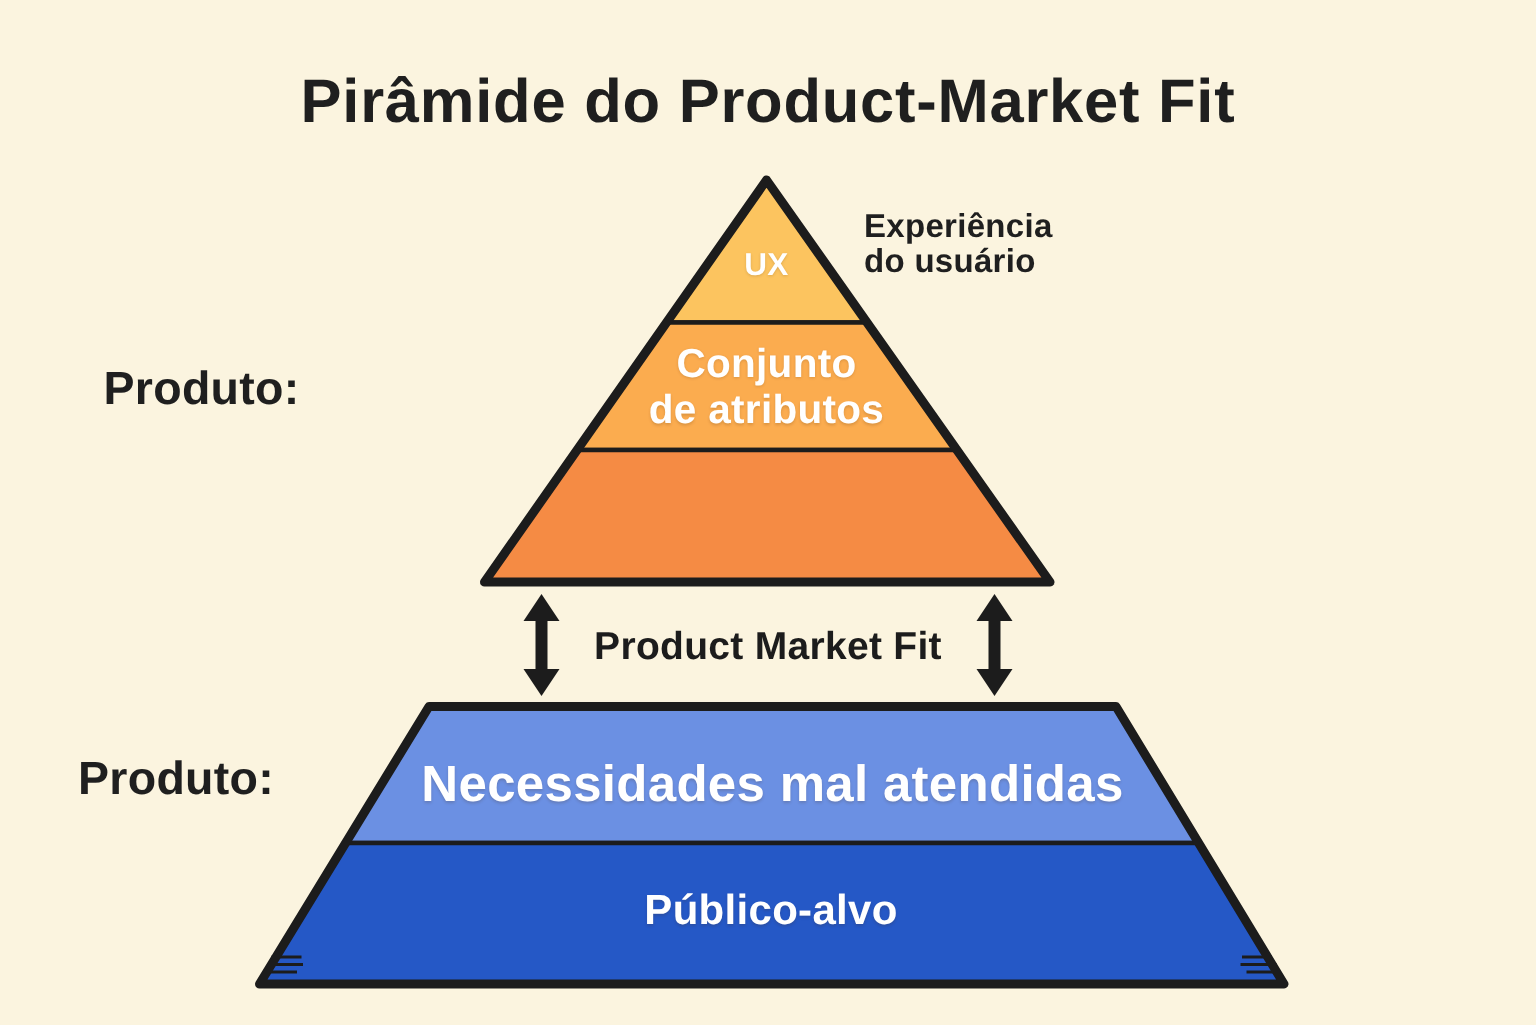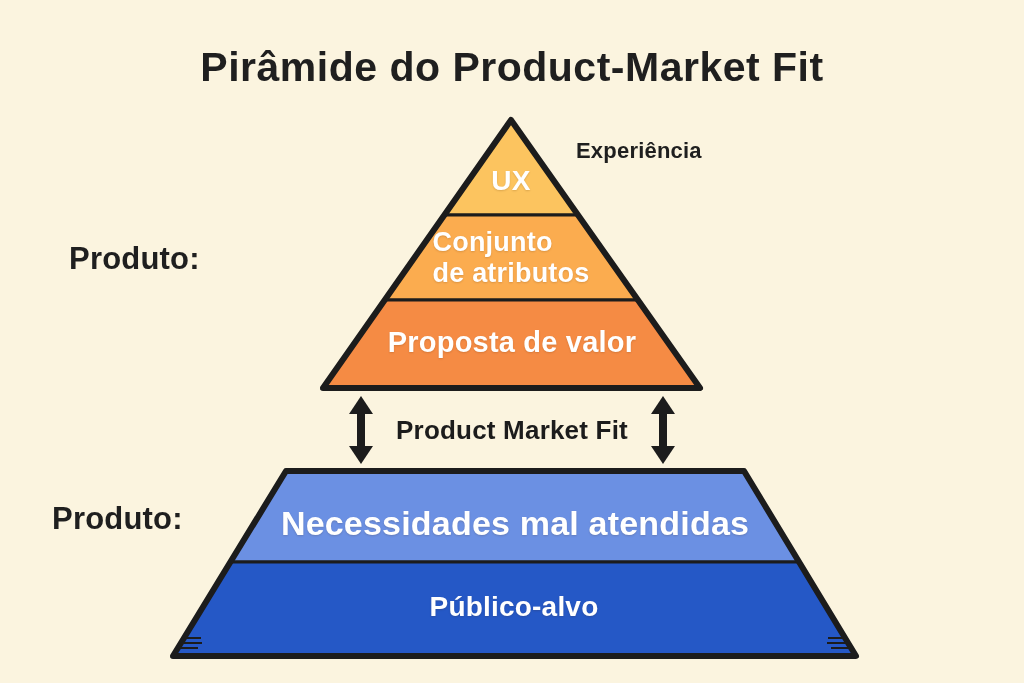--- a/index.html
+++ b/index.html
@@ -11,37 +11,37 @@
     font-family:"Liberation Sans","DejaVu Sans",sans-serif;
   }
   .shapes{position:absolute;left:0;top:0;width:1024px;height:683px;}
   .txt{
     position:absolute;
     font-weight:800;
     color:#1F1F1F;
     white-space:nowrap;
     letter-spacing:0.2px;
   }
-  .ctr{transform:translateX(-50%);}
+  .ctr{transform:translateX(-50%);text-align:center;}
   .white{color:#FFFFFF;text-shadow:0 1px 2px rgba(70,40,0,0.18);}
   .title{
     left:512px;top:44px;
     font-size:41px;
     letter-spacing:0.5px;
   }
   .side-label{font-size:31px;}
   .produto{left:52px;top:241px;margin-left:17px;}
   .mercado{left:52px;top:501px;}
   .annotation{
     left:576px;top:139px;
     font-size:22px;
     line-height:23px;
   }
   .annotation span{display:block;}
-  .ux{left:511px;top:165px;font-size:28px;}
+  .ux{left:511px;top:165px;font-size:21px;}
   .conjunto{left:511px;top:227px;font-size:27px;line-height:31px;}
   .conjunto span{display:block;}
   .proposta{left:512px;top:326px;font-size:29px;}
   .pmf{left:512px;top:415px;font-size:26px;color:#1C1C1C;}
   .necessidades{left:515px;top:504px;font-size:34px;}
   .publico{left:514px;top:591px;font-size:28px;}
 </style>
 </head>
 <body>
 
@@ -84,30 +84,30 @@
     </g>
   </svg>
 
   <div class="txt title ctr">Pirâmide do Product-Market Fit</div>
 
   <div class="txt side-label produto">Produto:</div>
   <div class="txt side-label mercado">Produto:</div>
 
   <div class="txt annotation">
     <span>Experiência</span>
+    <span>do usuário</span>
   </div>
 
   <div class="txt white ctr ux">UX</div>
 
   <div class="txt white ctr conjunto">
     <span>Conjunto</span>
     <span>de atributos</span>
   </div>
 
-  <div class="txt white ctr proposta">Proposta de valor</div>
 
   <div class="txt ctr pmf">Product Market Fit</div>
 
   <div class="txt white ctr necessidades">Necessidades mal atendidas</div>
 
   <div class="txt white ctr publico">Público-alvo</div>
 
 </div>
 
 </body></html>

